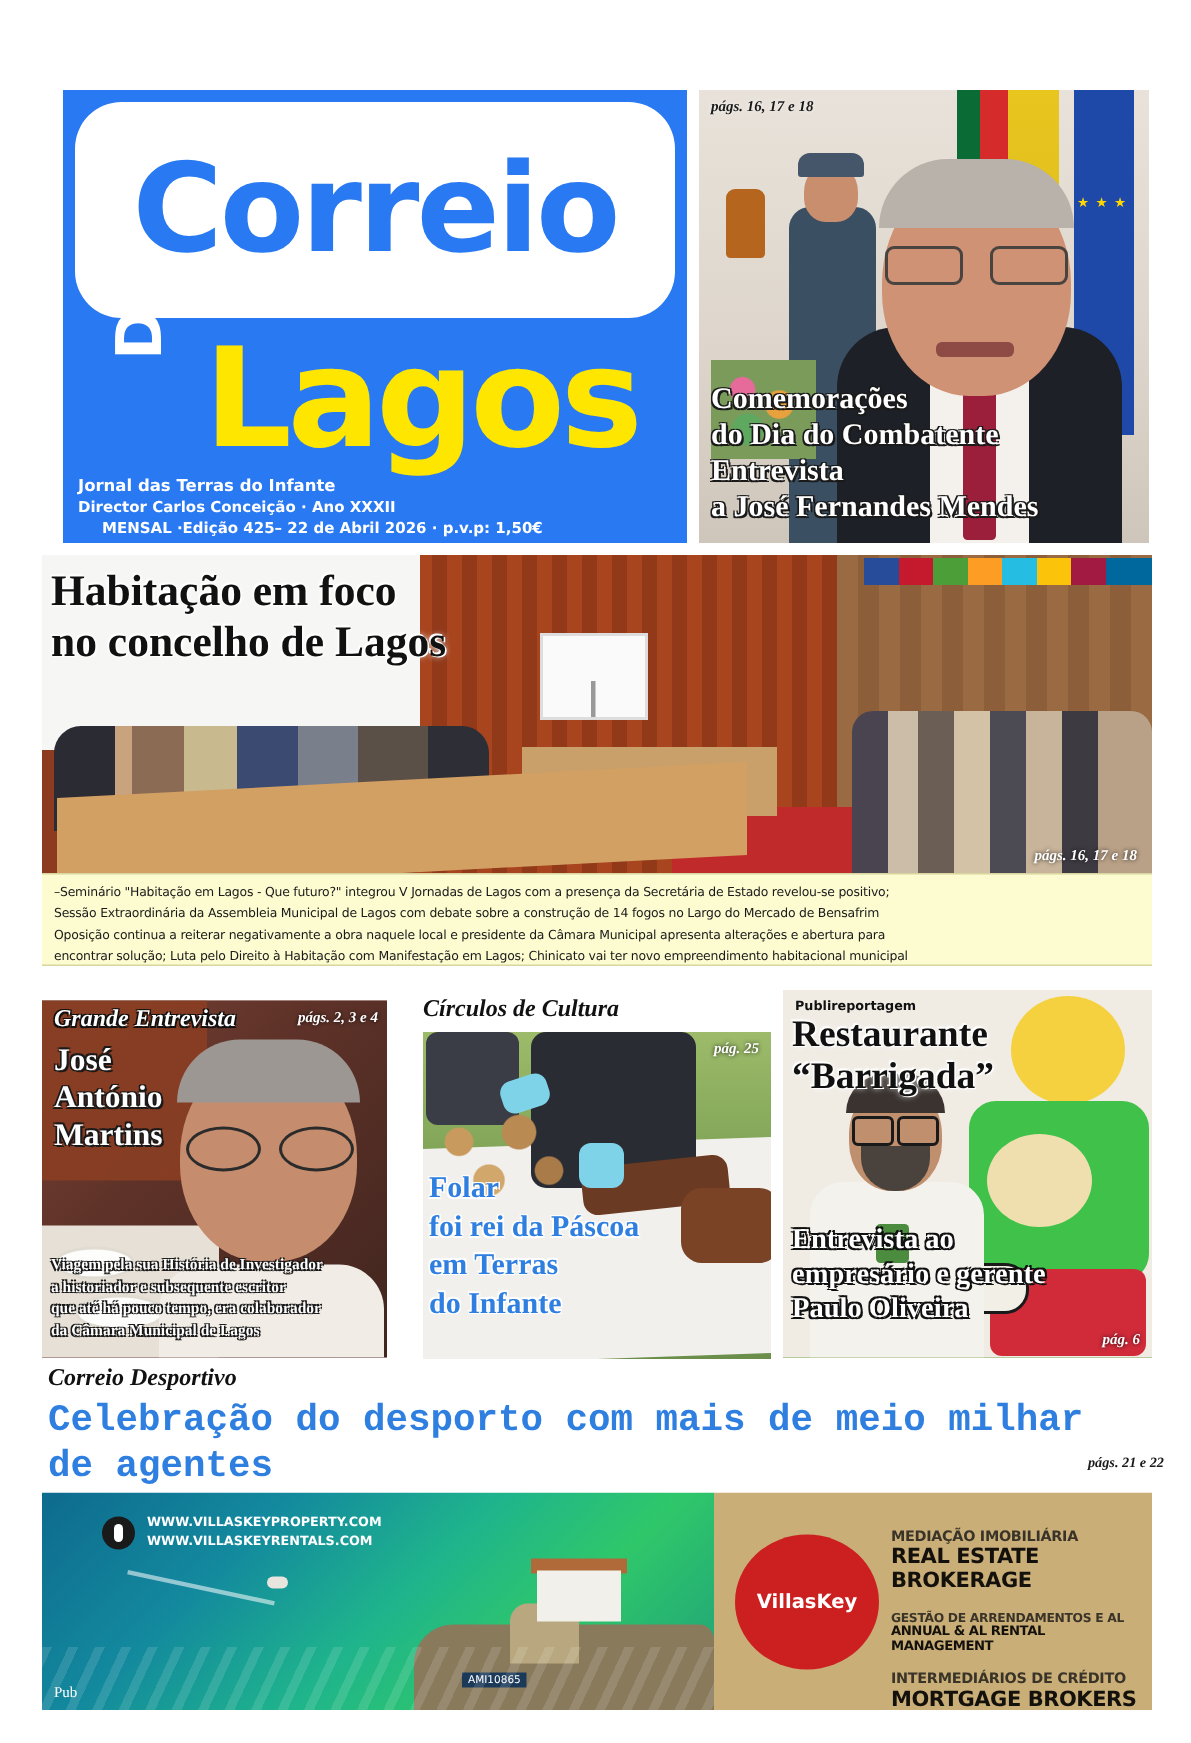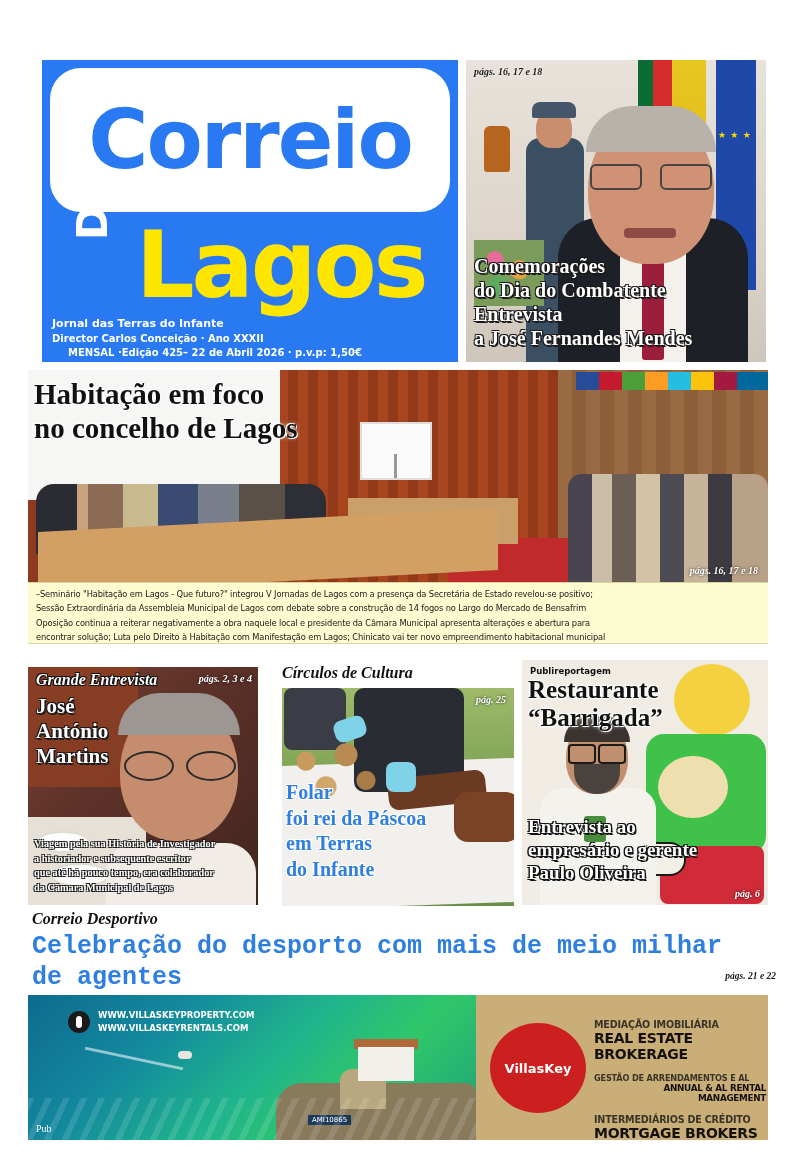--- a/index.html
+++ b/index.html
@@ -269,21 +269,21 @@
     font-family:"DejaVu Sans", sans-serif; font-size:7px; padding:1px 4px;}
   .ad-pub{position:absolute;left:8px;bottom:6px;
     font-family:"Liberation Serif", serif; font-size:10px; color:#ffffff;}
   .ad-right{position:absolute;left:448px;top:0;width:292px;height:145px;background:#c9ae78;}
   .ad-circle{position:absolute;left:14px;top:28px;width:96px;height:90px;border-radius:50%;background:#cc1f1f;
     display:flex;align-items:center;justify-content:center;}
   .ad-circle-txt{font-family:"DejaVu Sans", sans-serif;font-weight:700;font-size:13px;color:#ffffff;}
   .ad-lines{position:absolute;left:118px;top:24px;width:172px;}
   .ad-l-pt{font-family:"DejaVu Sans", sans-serif;font-weight:700;font-size:9.6px;color:#3a3428;letter-spacing:-0.2px;}
   .ad-l-en{font-family:"DejaVu Sans", sans-serif;font-weight:700;font-size:11.2px;color:#14110c;letter-spacing:-0.3px;margin-bottom:11px;}
-  .ad-l-pt.sm{font-size:8.2px;} .ad-l-en.sm{font-size:8.8px;text-align:right;}
+  .ad-l-pt.sm{font-size:8.2px;} .ad-l-en.sm{font-size:8.8px;}
   .ad-l-en.big{font-size:14px;}
 </style>
 </head>
 <body>
 
 <div class="page">
 
   <div class="masthead">
     <div class="masthead-top">
       <div class="masthead-title">Correio</div>

